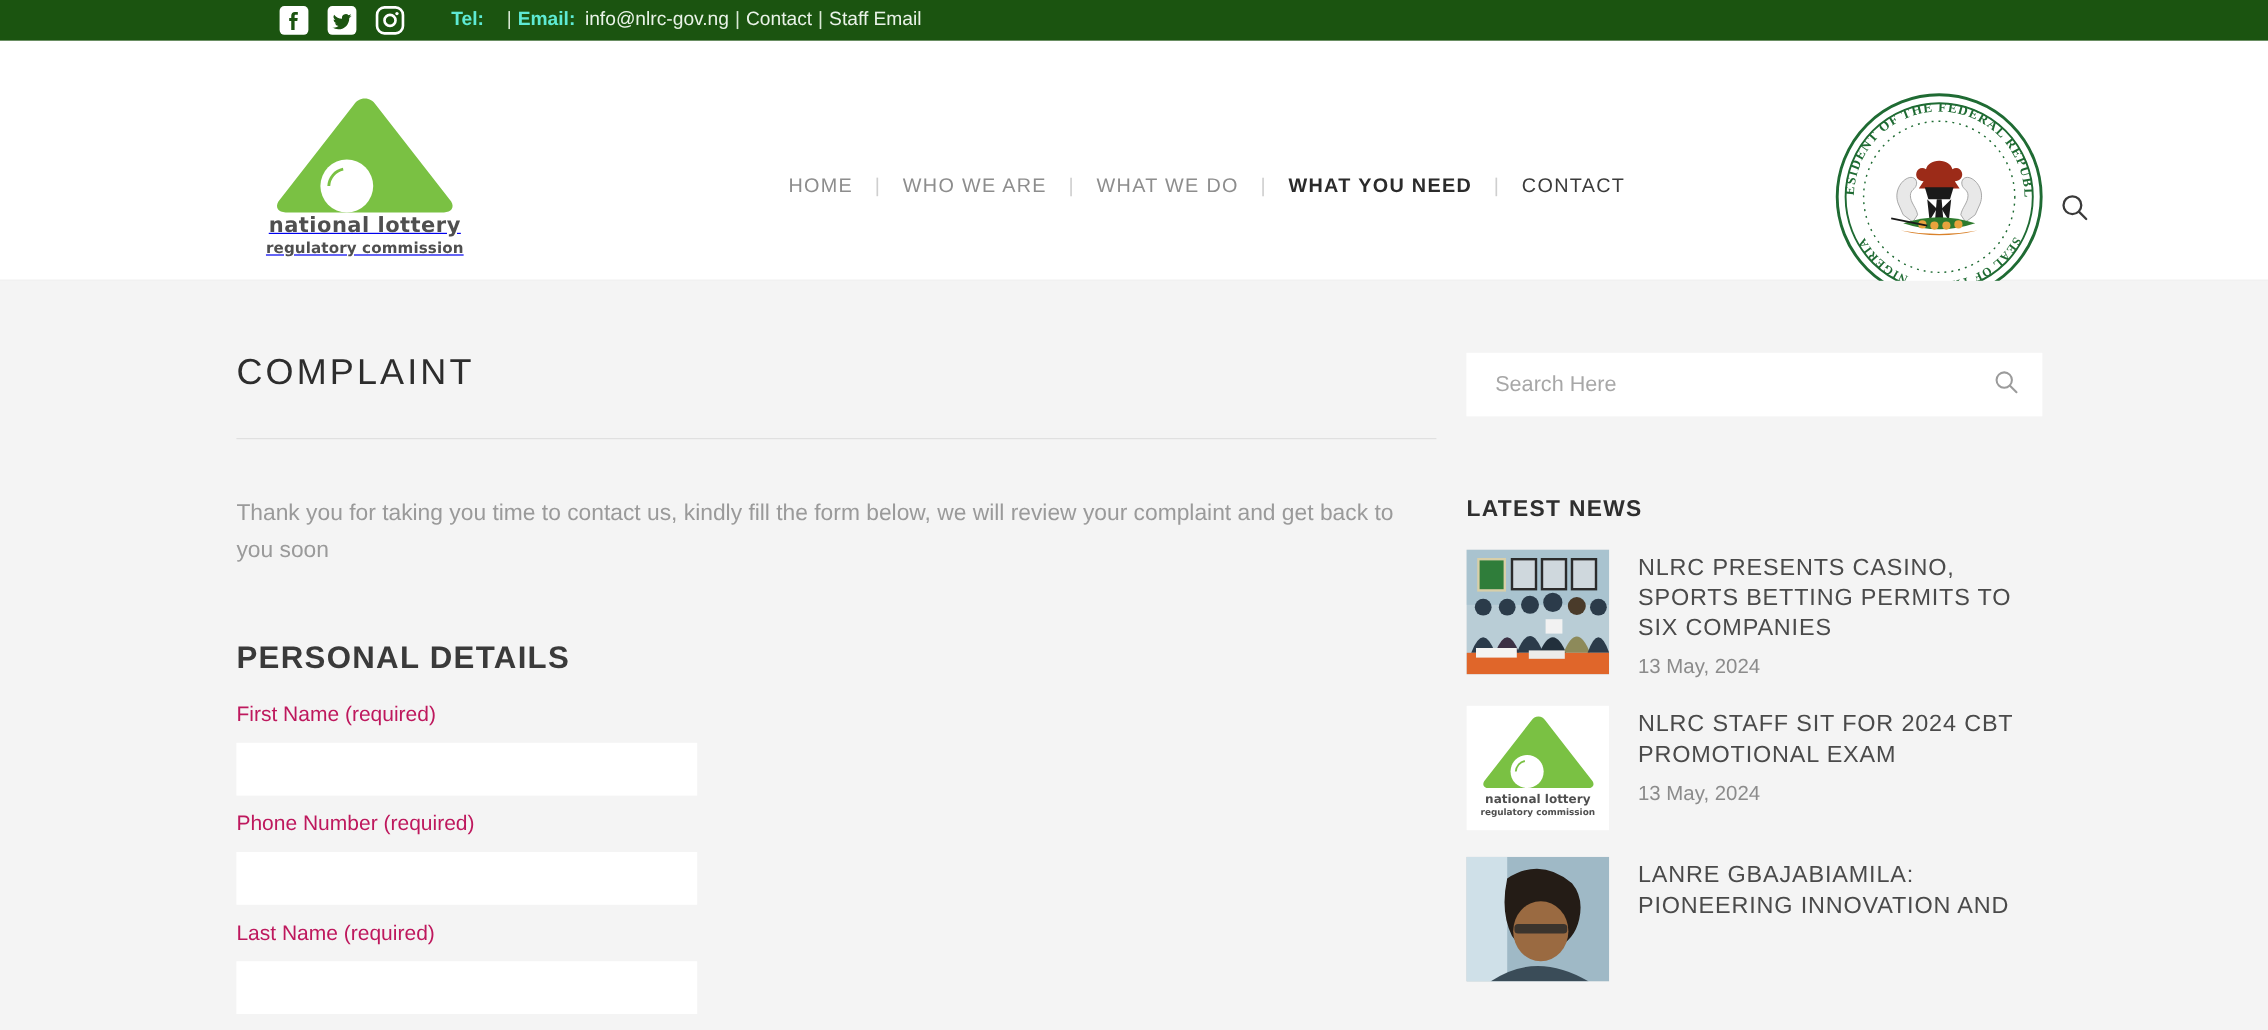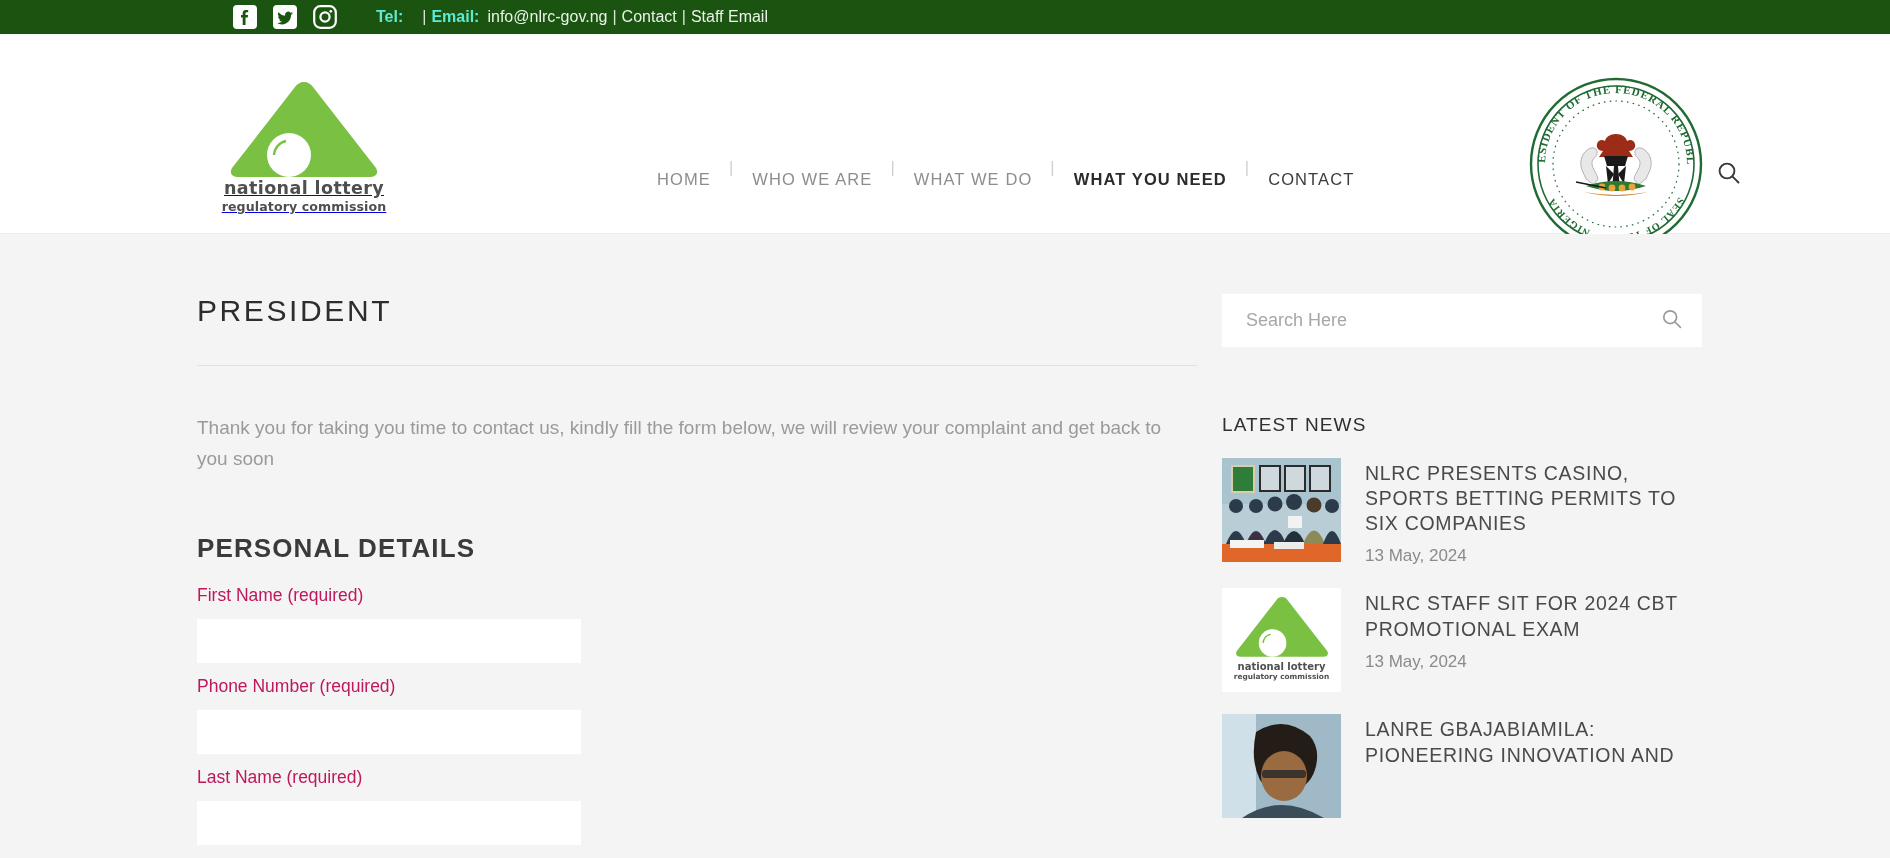--- a/index.html
+++ b/index.html
@@ -77,21 +77,20 @@
     display: flex;
     align-items: center;
     font-size: 16.5px;
     letter-spacing: 1.1px;
     white-space: nowrap;
   }
   .nav a {
     color: #8d8d8d;
     text-decoration: none;
     padding: 0 2px;
-    margin-top: 24px;
   }
   .nav a.active { color: #2b2b2b; font-weight: bold; }
   .nav a.plain-dark { color: #3b3b3b; }
   .nav .divider {
     color: #cfcfcf;
     margin: 0 16px;
     font-weight: 300;
   }
 
   .seal {
@@ -196,21 +195,21 @@
     position: absolute;
     right: 19px; top: 50%;
     transform: translateY(-50%);
     cursor: pointer;
   }
   .news-head {
     margin-top: 67px;
     font-size: 19px;
     letter-spacing: 1.1px;
     color: #2f2f2f;
-    font-weight: normal;
+    font-weight: bold;
   }
   .news-item {
     display: flex;
     gap: 24px;
     margin-top: 22px;
   }
   .news-thumb {
     width: 119px; height: 104px;
     flex: 0 0 119px;
     overflow: hidden;
@@ -354,21 +353,21 @@
     <svg width="26" height="26" viewBox="0 0 26 26">
       <circle cx="11" cy="11" r="7.4" fill="none" stroke="#3a3a3a" stroke-width="1.9"></circle>
       <line x1="16.6" y1="16.6" x2="22.5" y2="22.5" stroke="#3a3a3a" stroke-width="1.9" stroke-linecap="round"></line>
     </svg>
   </div>
 </div>
 
 <div class="main">
 
   <div class="content">
-    <h1 class="page-title">PRESIDENT</h1>
+    <h1 class="page-title">COMPLAINT</h1>
     <div class="rule"></div>
     <p class="intro">Thank you for taking you time to contact us, kindly fill the form below, we will review your complaint and get back to you soon</p>
 
     <h2 class="section-title">PERSONAL DETAILS</h2>
 
     <div class="field">
       <div class="field-label">First Name (required)</div>
       <input class="field-input" type="text" value="" style="">
     </div>
 

